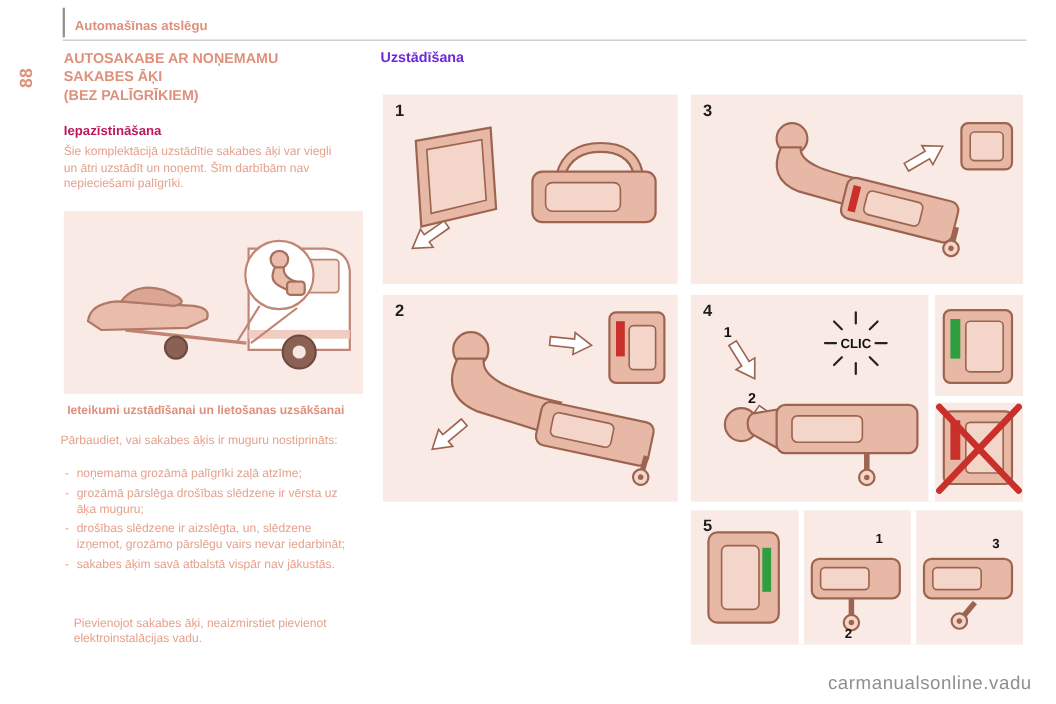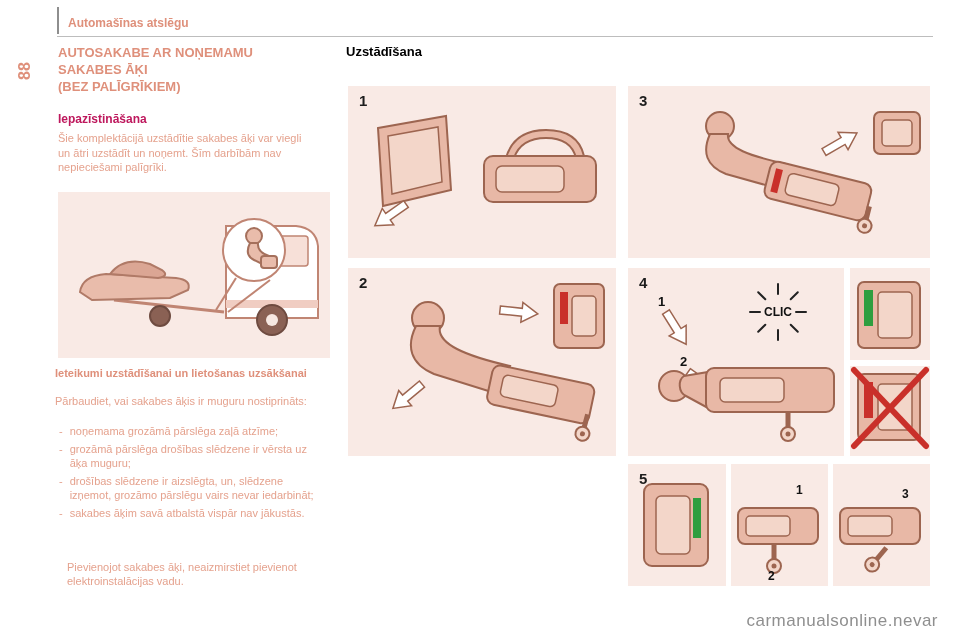--- a/index.html
+++ b/index.html
@@ -12,29 +12,29 @@
   .hdr-title{position:absolute;left:68px;top:16px;font-size:12px;font-weight:bold;color:#df907b;}
   .hdr-rule{position:absolute;left:57px;top:36px;width:876px;height:1px;background:#bdbdbd;}
   .pagenum{position:absolute;left:16px;top:62px;font-size:16px;font-weight:bold;color:#df907b;transform:rotate(-90deg);}
   .watermark{position:absolute;right:22px;bottom:9px;font-size:17px;color:#8f8f8f;letter-spacing:.5px;}
 
   
   .title{position:absolute;left:58px;top:45px;width:280px;font-size:13px;font-weight:bold;color:#df907b;line-height:1.3;}
   .intro-h{position:absolute;left:58px;top:112px;font-size:12px;font-weight:bold;color:#be185d;}
   .intro-t{position:absolute;left:58px;top:131px;width:252px;font-size:11px;color:#e5a28e;line-height:1.32;}
   .illustration{position:absolute;left:58px;top:192px;width:272px;height:166px;background:#f9eae5;}
-  .advice-h{position:absolute;left:55px;top:366px;width:258px;font-size:11px;font-weight:bold;color:#df907b;line-height:1.3;}
+  .advice-h{position:absolute;left:55px;top:366px;width:258px;font-size:11px;font-weight:bold;color:#df907b;line-height:1.3;text-align:right;}
   .check-t{position:absolute;left:55px;top:394px;width:258px;font-size:11px;color:#e5a28e;line-height:1.3;}
   .bullets{position:absolute;left:55px;top:424px;width:262px;}
   .bullet{display:flex;font-size:11px;color:#e5a28e;line-height:1.28;margin-bottom:4px;}
   .bullet::before{content:"-";margin:0 7px 0 4px;}
   .footer-note{position:absolute;left:67px;top:560px;width:262px;font-size:11px;color:#e5a28e;line-height:1.3;}
 
   
-  .install-h{position:absolute;left:346px;top:44px;font-size:13px;font-weight:bold;color:#000000;}
+  .install-h{position:absolute;left:346px;top:44px;font-size:13px;font-weight:bold;color:#6d28d9;}
   .panel{position:absolute;background:#f9eae5;}
   .panel svg{display:block;width:100%;height:100%;}
   .step-num{position:absolute;left:11px;top:6px;font-size:15px;font-weight:bold;color:#1d1d1d;z-index:2;}
   .p1{left:348px;top:86px;width:268px;height:172px;}
   .p3{left:628px;top:86px;width:302px;height:172px;}
   .p2{left:348px;top:268px;width:268px;height:188px;}
   .p4{left:628px;top:268px;width:302px;height:188px;}
   .p5{left:628px;top:464px;width:302px;height:122px;}
   .svg-mark{font-family:"Liberation Sans",sans-serif;font-weight:bold;}
 </style>
@@ -80,21 +80,21 @@
         <rect x="203" y="64" width="16" height="12" rx="3" fill="#e9bcab" stroke="#a5705c" stroke-width="2"></rect>
       </g>
     </g>
   </svg>
 </div>
 
 <div class="advice-h">Ieteikumi uzstādīšanai un lietošanas uzsākšanai</div>
 <div class="check-t">Pārbaudiet, vai sakabes āķis ir muguru nostiprināts:</div>
 <div class="bullets">
   <div class="bullet">
-      <span>noņemama grozāmā pārslēga zaļā atzīme;</span>
+      <span>noņemama grozāmā palīgrīki zaļā atzīme;</span>
     </div>
   <div class="bullet">
       <span>grozāmā pārslēga drošības slēdzene ir vērsta uz āķa muguru;</span>
     </div>
   <div class="bullet">
       <span>drošības slēdzene ir aizslēgta, un, slēdzene izņemot, grozāmo pārslēgu vairs nevar iedarbināt;</span>
     </div>
   <div class="bullet">
       <span>sakabes āķim savā atbalstā vispār nav jākustās.</span>
     </div>
@@ -260,13 +260,13 @@
       <g transform="translate(248,96) rotate(40)">
         <rect x="-2.5" y="-16" width="5" height="16" fill="#9d6550"></rect>
         <circle cx="0" cy="6" r="7" fill="#f3d6c9" stroke="#9d6550" stroke-width="2"></circle>
         <circle cx="0" cy="6" r="2.5" fill="#9d6550"></circle>
       </g>
       <text x="274" y="34" class="svg-mark" font-size="12" fill="#111111">3</text>
     </g>
   </svg>
 </div>
 
-<div class="watermark">carmanualsonline.nevar</div>
+<div class="watermark">carmanualsonline.vadu</div>
 
 </body></html>

